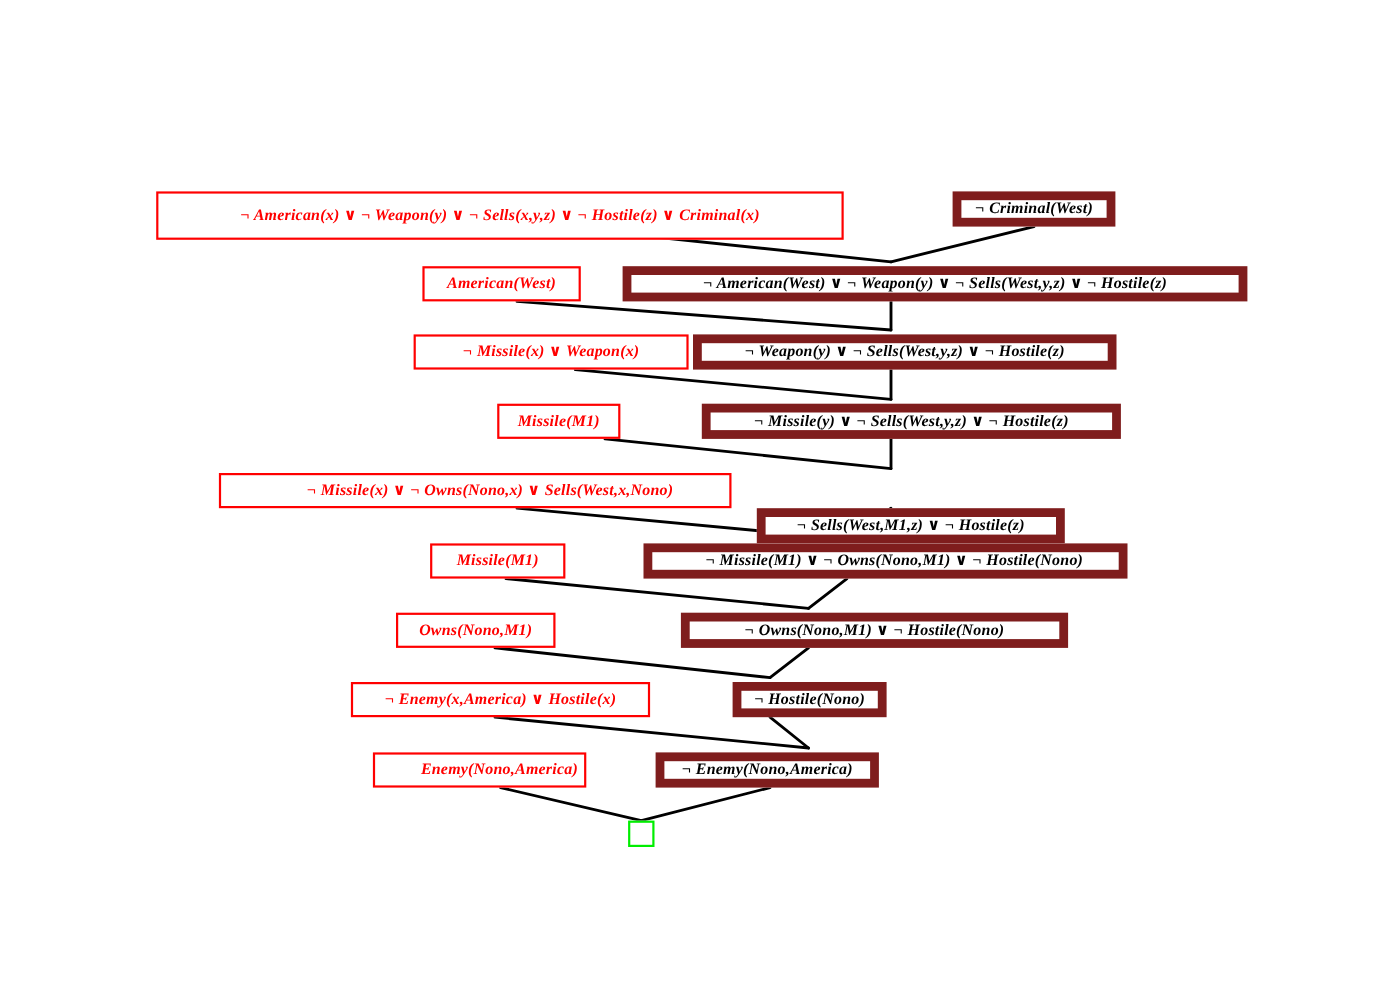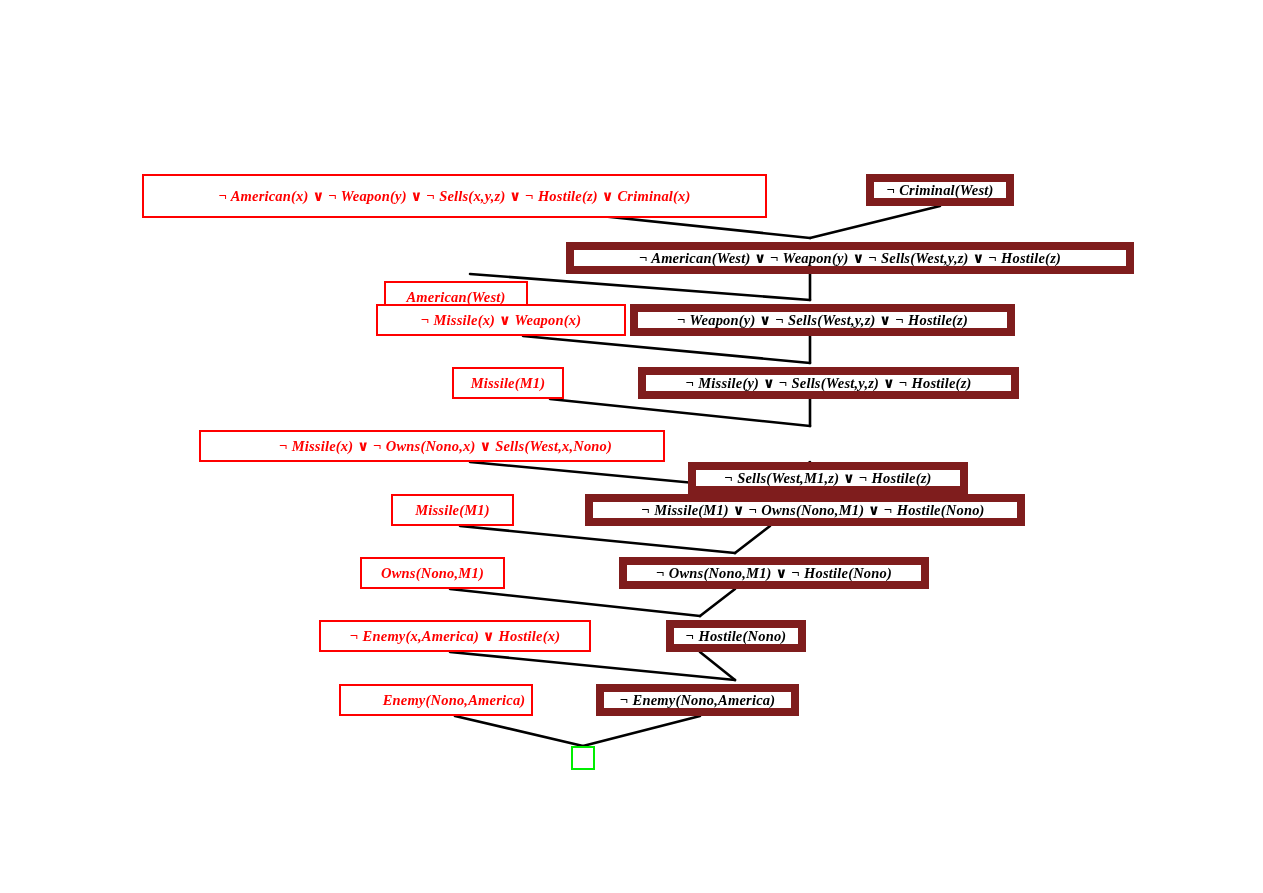--- a/index.html
+++ b/index.html
@@ -73,31 +73,31 @@
       <polyline points="735,589 700,616" fill="none" stroke="#000000" stroke-width="2.6" stroke-linecap="round" stroke-linejoin="round"></polyline>
       <polyline points="450,589 700,616" fill="none" stroke="#000000" stroke-width="2.6" stroke-linecap="round" stroke-linejoin="round"></polyline>
       <polyline points="700,652 735,680" fill="none" stroke="#000000" stroke-width="2.6" stroke-linecap="round" stroke-linejoin="round"></polyline>
       <polyline points="450,652 735,680" fill="none" stroke="#000000" stroke-width="2.6" stroke-linecap="round" stroke-linejoin="round"></polyline>
       <polyline points="455,716 583,746" fill="none" stroke="#000000" stroke-width="2.6" stroke-linecap="round" stroke-linejoin="round"></polyline>
       <polyline points="700,716 583,746" fill="none" stroke="#000000" stroke-width="2.6" stroke-linecap="round" stroke-linejoin="round"></polyline>
     </svg>
   <div id="node-layer">
       <div class="clause kb" style="left: 142px; top: 174px; width: 625px; height: 44px;">¬ American(x)  ∨ ¬ Weapon(y)  ∨ ¬ Sells(x,y,z)   ∨ ¬ Hostile(z)  ∨ Criminal(x)</div>
       <div class="clause goal" style="left: 866px; top: 174px; width: 148px; height: 32px;">¬ Criminal(West)</div>
-      <div class="clause kb" style="left: 384px; top: 242px; width: 144px; height: 32px; margin-top: 39px;">American(West)</div>
+      <div class="clause kb" style="left: 384px; top: 242px; width: 144px; height: 32px;">American(West)</div>
       <div class="clause goal" style="left: 566px; top: 242px; width: 568px; height: 32px;">¬ American(West)  ∨ ¬ Weapon(y)  ∨ ¬ Sells(West,y,z)   ∨ ¬ Hostile(z)</div>
       <div class="clause kb" style="left: 360px; top: 304px; width: 250px; height: 32px; margin-left: 16px;">¬ Missile(x)  ∨ Weapon(x)</div>
       <div class="clause goal" style="left: 630px; top: 304px; width: 385px; height: 32px;">¬ Weapon(y)  ∨ ¬ Sells(West,y,z)   ∨ ¬ Hostile(z)</div>
       <div class="clause kb" style="left: 452px; top: 367px; width: 112px; height: 32px;">Missile(M1)</div>
       <div class="clause goal" style="left: 638px; top: 367px; width: 381px; height: 32px;">¬ Missile(y)  ∨ ¬ Sells(West,y,z)   ∨ ¬ Hostile(z)</div>
       <div class="clause kb" style="left: 199px; top: 430px; width: 466px; height: 32px; padding-left: 27px;">¬ Missile(x)  ∨ ¬ Owns(Nono,x)  ∨ Sells(West,x,Nono)</div>
       <div class="clause goal" style="left: 688px; top: 430px; width: 280px; height: 32px; margin-top: 32px;">¬ Sells(West,M1,z)   ∨ ¬ Hostile(z)</div>
       <div class="clause kb" style="left: 391px; top: 494px; width: 123px; height: 32px;">Missile(M1)</div>
       <div class="clause goal" style="left: 585px; top: 494px; width: 440px; height: 32px; padding-left: 16px;">¬ Missile(M1)  ∨ ¬ Owns(Nono,M1)  ∨ ¬ Hostile(Nono)</div>
       <div class="clause kb" style="left: 360px; top: 557px; width: 145px; height: 32px;">Owns(Nono,M1)</div>
-      <div class="clause goal" style="left: 619px; top: 557px; width: 310px; height: 32px;">¬ Owns(Nono,M1)  ∨ ¬ Hostile(Nono)</div>
+      <div class="clause goal" style="left: 619px; top: 557px; width: 352px; height: 32px;">¬ Owns(Nono,M1)  ∨ ¬ Hostile(Nono)</div>
       <div class="clause kb" style="left: 319px; top: 620px; width: 272px; height: 32px;">¬ Enemy(x,America)  ∨ Hostile(x)</div>
       <div class="clause goal" style="left: 666px; top: 620px; width: 140px; height: 32px;">¬ Hostile(Nono)</div>
       <div class="clause kb" style="left: 339px; top: 684px; width: 194px; height: 32px; padding-left: 36px;">Enemy(Nono,America)</div>
       <div class="clause goal" style="left: 596px; top: 684px; width: 203px; height: 32px;">¬ Enemy(Nono,America)</div>
       <div class="clause goal empty-clause" style="left: 571px; top: 746px; width: 24px; height: 24px;"></div>
     </div>
 </div>
 
 </body></html>

